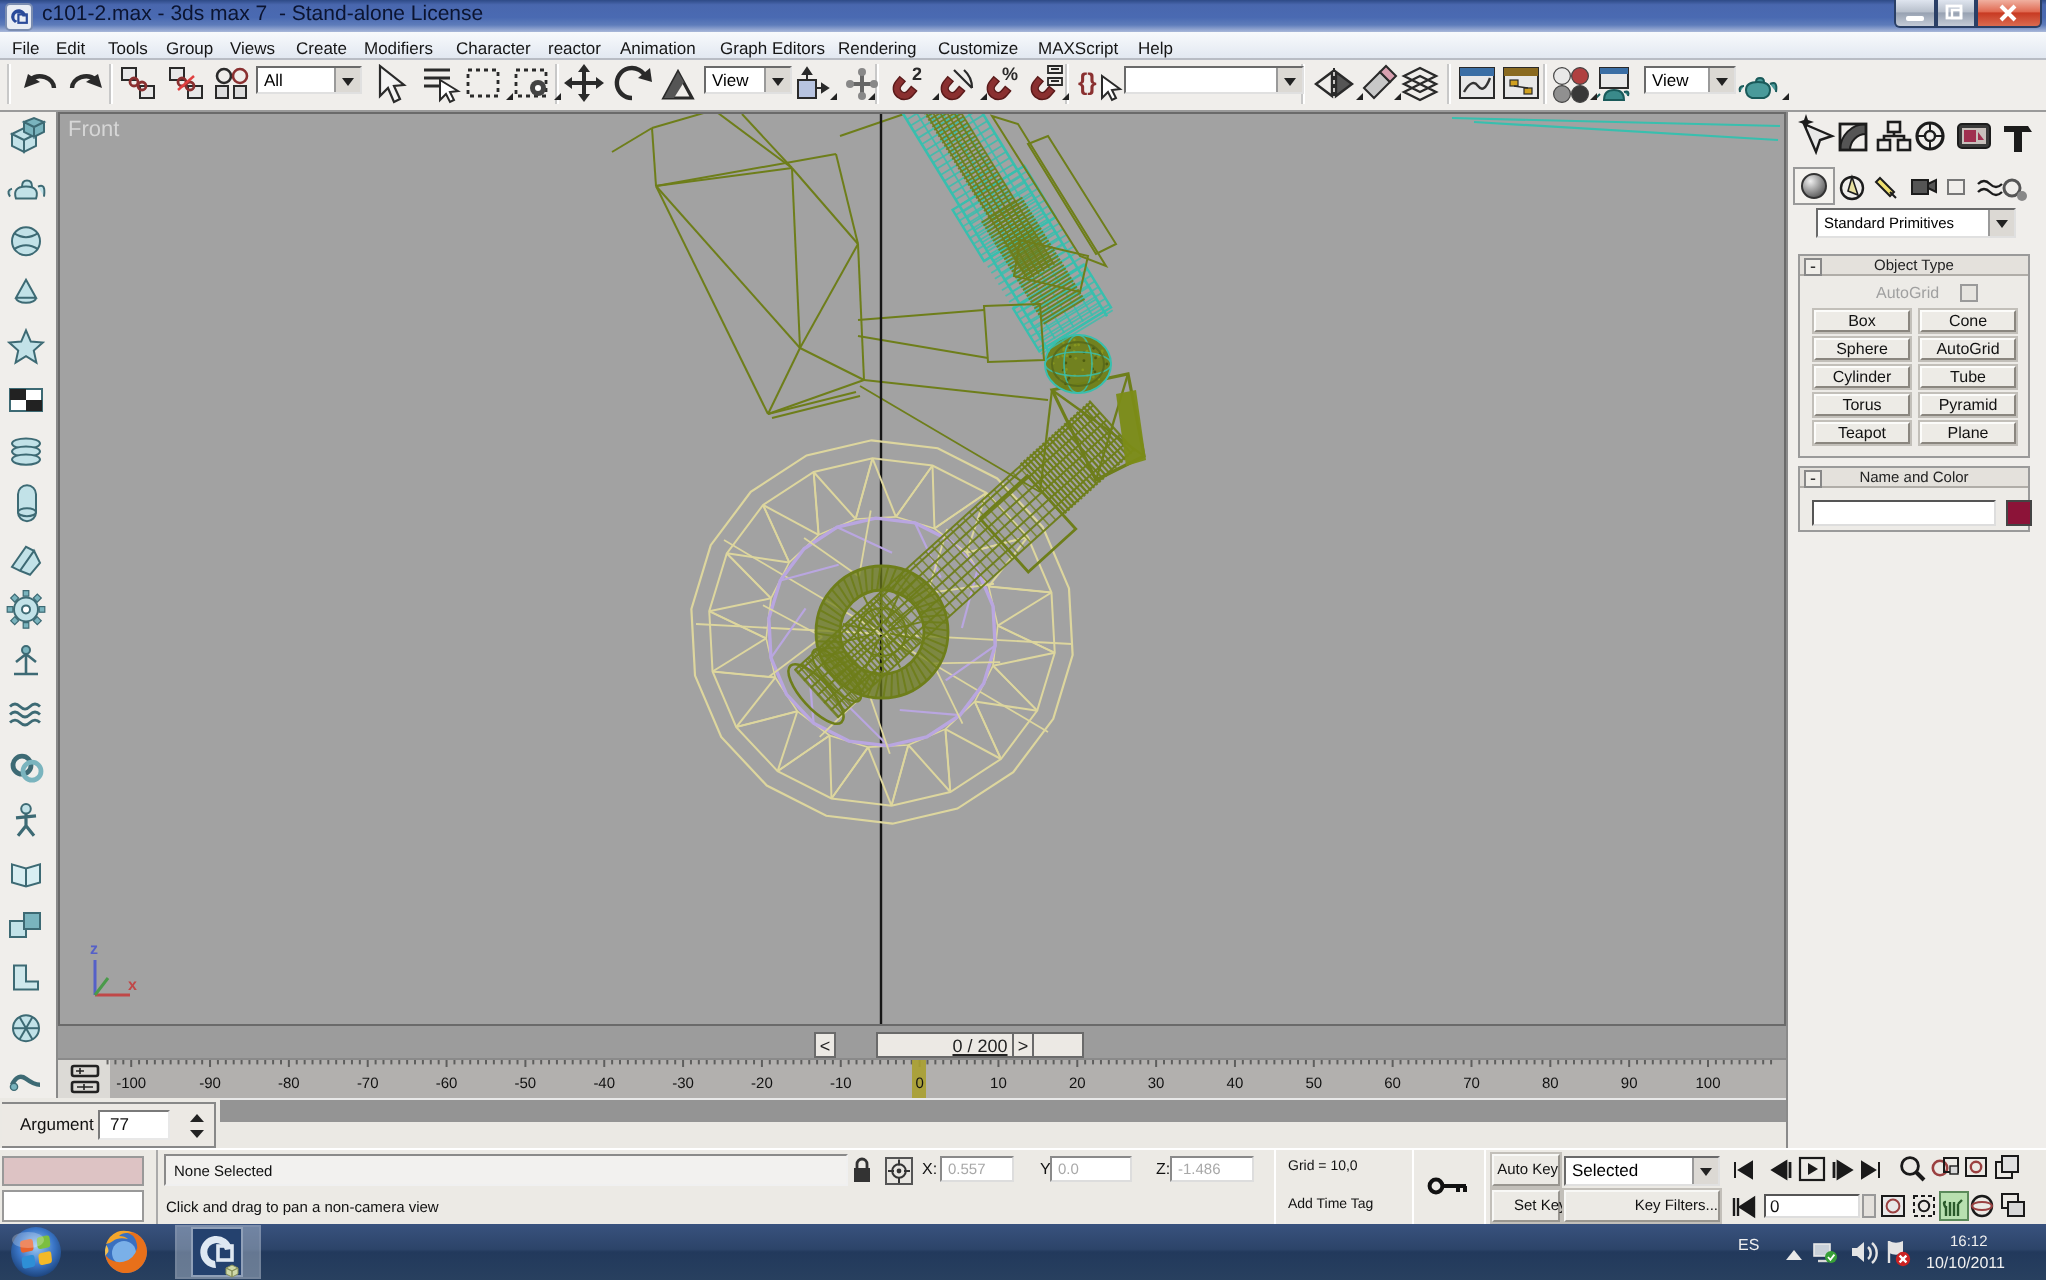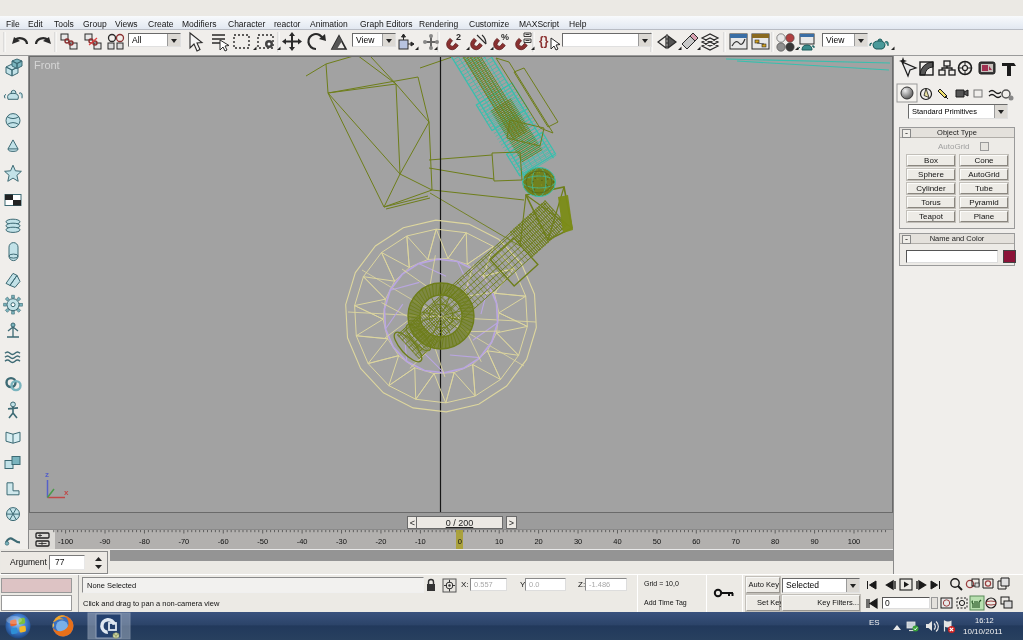--- a/index.html
+++ b/index.html
@@ -103,20 +103,38 @@
 .pbtn { position:absolute; width:48px; height:11px; background:#edebe6; border:1px solid; border-color:#fcfcfa #8a867f #8a867f #fcfcfa; box-shadow:0 0 0 1px #c2bfb9; font-size:8px; color:#111; text-align:center; line-height:10px; }
 .statfld { position:absolute; background:#f2f1ef; border:1px solid; border-color:#8a8a8a #f0f0f0 #f0f0f0 #8a8a8a; font-size:8.5px; line-height:15px; }
 .coordfld { position:absolute; height:13px; background:#fff; border:1px solid; border-color:#8a8a8a #ddd #ddd #8a8a8a; color:#a8a8a8; font-size:7.5px; padding:0 0 0 3px; line-height:12px; }
 .vsep { position:absolute; top:0; width:1px; height:38px; background:#b0b0b0; border-right:1px solid #fff; }
 .keybtn { position:absolute; left:711px; top:2px; width:28px; height:34px; }
 .skbtn { position:absolute; background:#eceae5; border:1px solid; border-color:#f8f8f6 #999690 #999690 #f8f8f6; box-shadow:0 0 0 1px #c2bfb9; font-size:7.5px; color:#111; text-align:right; line-height:14px; white-space:nowrap; }
 </style>
 </head>
 <body>
 <div id="screen">
+  <div id="titlebar" class="abs">
+    <svg width="18" height="16" style="position:absolute;left:2px;top:1px;">
+        <rect x="1" y="1" width="13" height="13" rx="2" fill="#e8ecf4" stroke="#7a8cb0"></rect>
+        <path d="M5.5 10.5 a3.7 3.7 0 1 1 5.5-3.2 h-1.8 a2 2 0 1 0-2.4 2.1 z" fill="#2a4a9a"></path>
+        <rect x="7.2" y="6.2" width="4.2" height="4.2" fill="none" stroke="#2a4a9a" stroke-width="1.1"></rect>
+      </svg>
+    <div class="ttxt">c101-2.max - 3ds max 7&nbsp; - Stand-alone License</div>
+    <div class="wbtn abs" id="btnmin"><svg width="19" height="13">
+          <rect x="5" y="8" width="9" height="2.5" rx="1" fill="#fff"></rect>
+        </svg></div>
+    <div class="wbtn abs" id="btnmax"><svg width="18" height="13">
+          <rect x="4.5" y="3" width="7" height="6" fill="none" stroke="#fff" stroke-width="1.4"></rect>
+          <rect x="7" y="5" width="4.5" height="4" fill="none" stroke="#fff" stroke-width="1.2"></rect>
+        </svg></div>
+    <div class="wbtn abs" id="btnclose"><svg width="31" height="13">
+          <path d="M11.5 3 L18.5 10 M18.5 3 L11.5 10" stroke="#fff" stroke-width="2"></path>
+        </svg></div>
+  </div>
   <div id="menubar" class="abs">
       <span style="left:6px">File</span>
       <span style="left:28px">Edit</span>
       <span style="left:54px">Tools</span>
       <span style="left:83px">Group</span>
       <span style="left:115px">Views</span>
       <span style="left:148px">Create</span>
       <span style="left:182px">Modifiers</span>
       <span style="left:228px">Character</span>
       <span style="left:274px">reactor</span>
@@ -862,21 +880,21 @@
         <line x1="47.5" y1="480" x2="47.5" y2="497.5" stroke="#5560c8" stroke-width="1.5" opacity="1"></line>
         <line x1="47.5" y1="497.5" x2="65" y2="497.5" stroke="#c04848" stroke-width="1.5" opacity="1"></line>
         <line x1="47.5" y1="497.5" x2="54" y2="489" stroke="#4a9a4a" stroke-width="1.5" opacity="1"></line>
         <text x="45" y="477" fill="#5560c8" font-size="8" font-family="Liberation Sans" font-weight="bold">z</text>
         <text x="64" y="495" fill="#c04848" font-size="8" font-family="Liberation Sans" font-weight="bold">x</text>
       </svg>
     <div id="vplabel">Front</div>
   </div>
   <div id="timeslider" class="abs">
     <div class="tsbtn" style="left:378px;width:11px;">&lt;</div>
-    <div class="tsbtn" style="left:387px;width:87px;text-decoration:underline;">0 / 200</div>
+    <div class="tsbtn" style="left:409px;width:104px;text-decoration:underline;">0 / 200</div>
     <div class="tsbtn" style="left:477px;width:11px;">&gt;</div>
   </div>
   <div id="trackbar" class="abs">
     <svg width="864" height="19" style="position:absolute;left:0;top:0">
       <rect x="0" y="0" width="864" height="19" fill="#dcdad6"></rect>
       <rect x="26" y="0" width="838" height="19" fill="#b2b0ae"></rect>
       <g id="ticks" stroke="#4a4a4a" stroke-width="1">
           <line x1="24.774" y1="0" x2="24.774" y2="2.2" opacity="0.8"></line>
           <line x1="28.716000000000008" y1="0" x2="28.716000000000008" y2="2.2" opacity="0.8"></line>
           <line x1="32.658000000000015" y1="0" x2="32.658000000000015" y2="2.2" opacity="0.8"></line>

